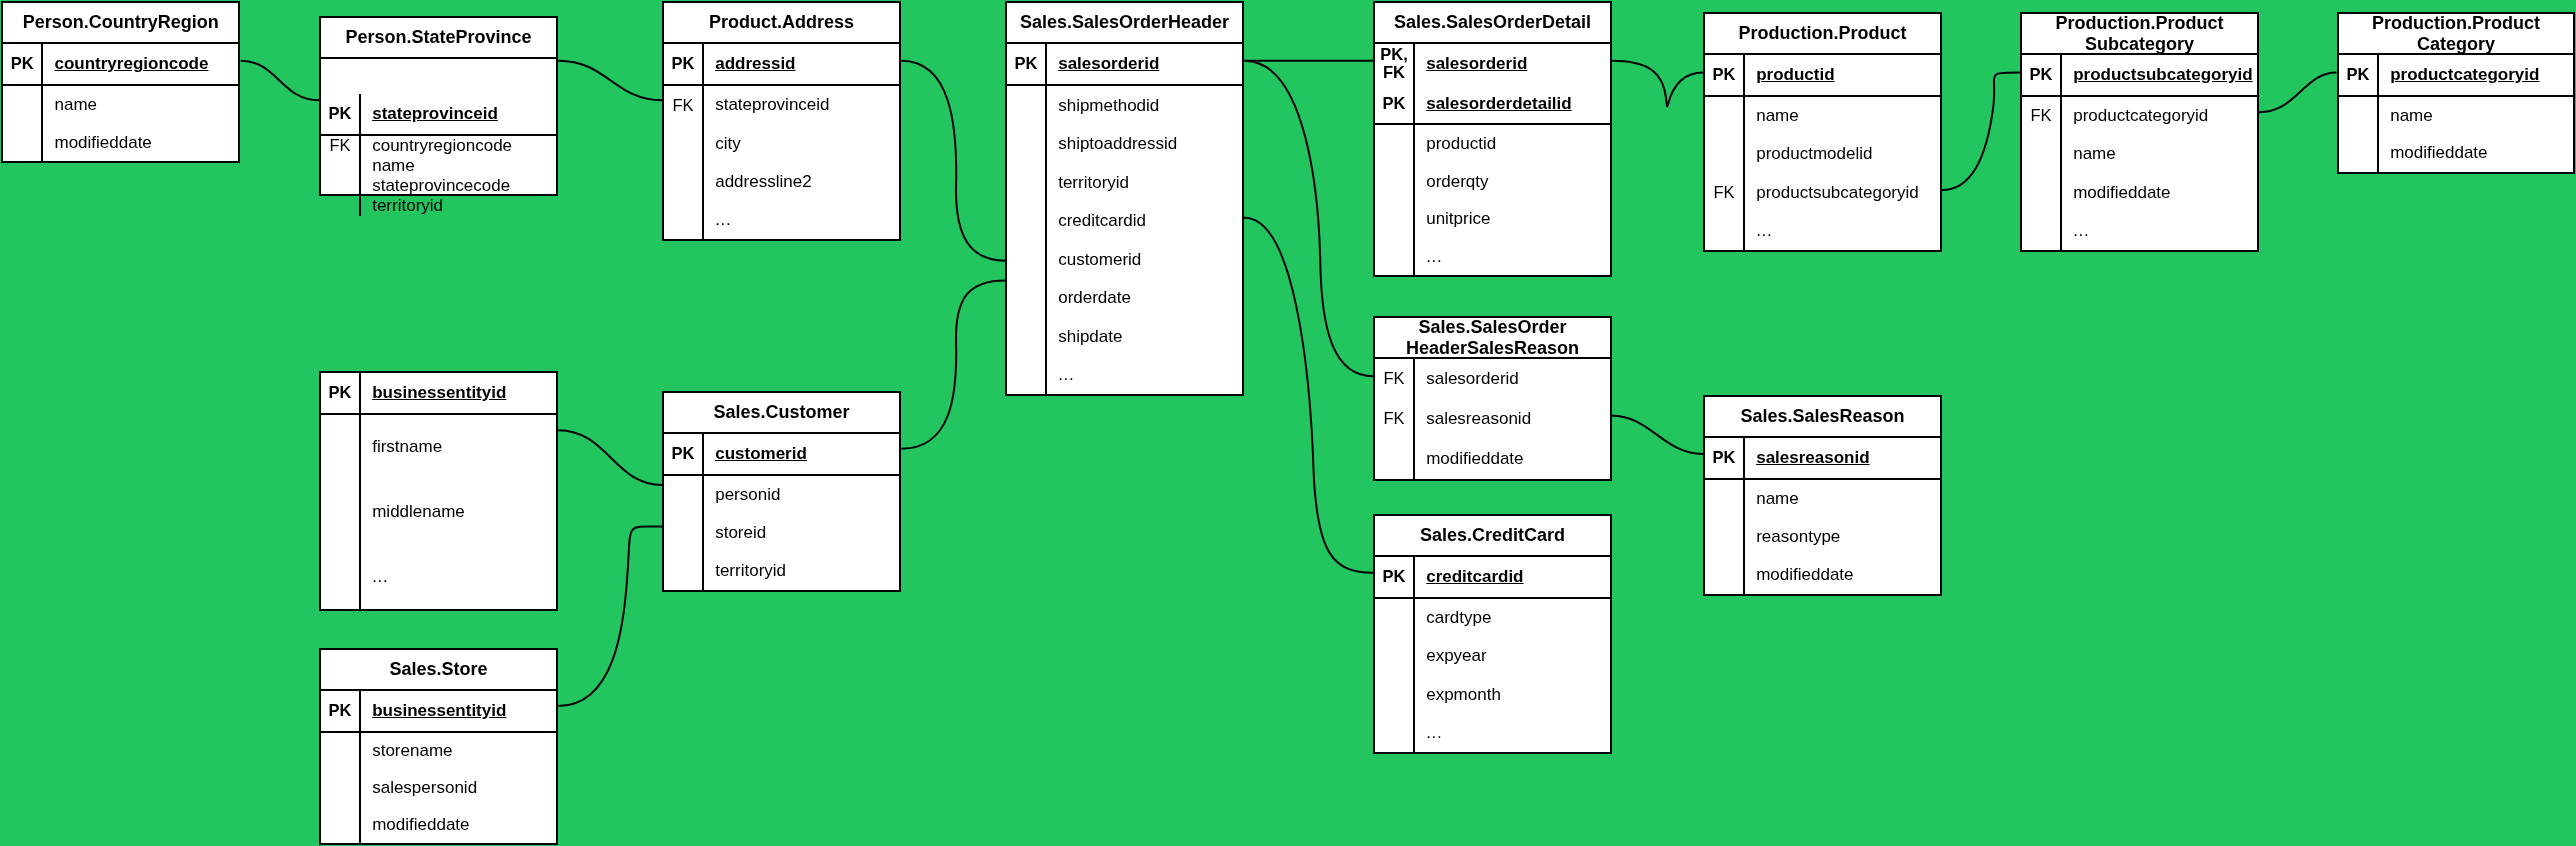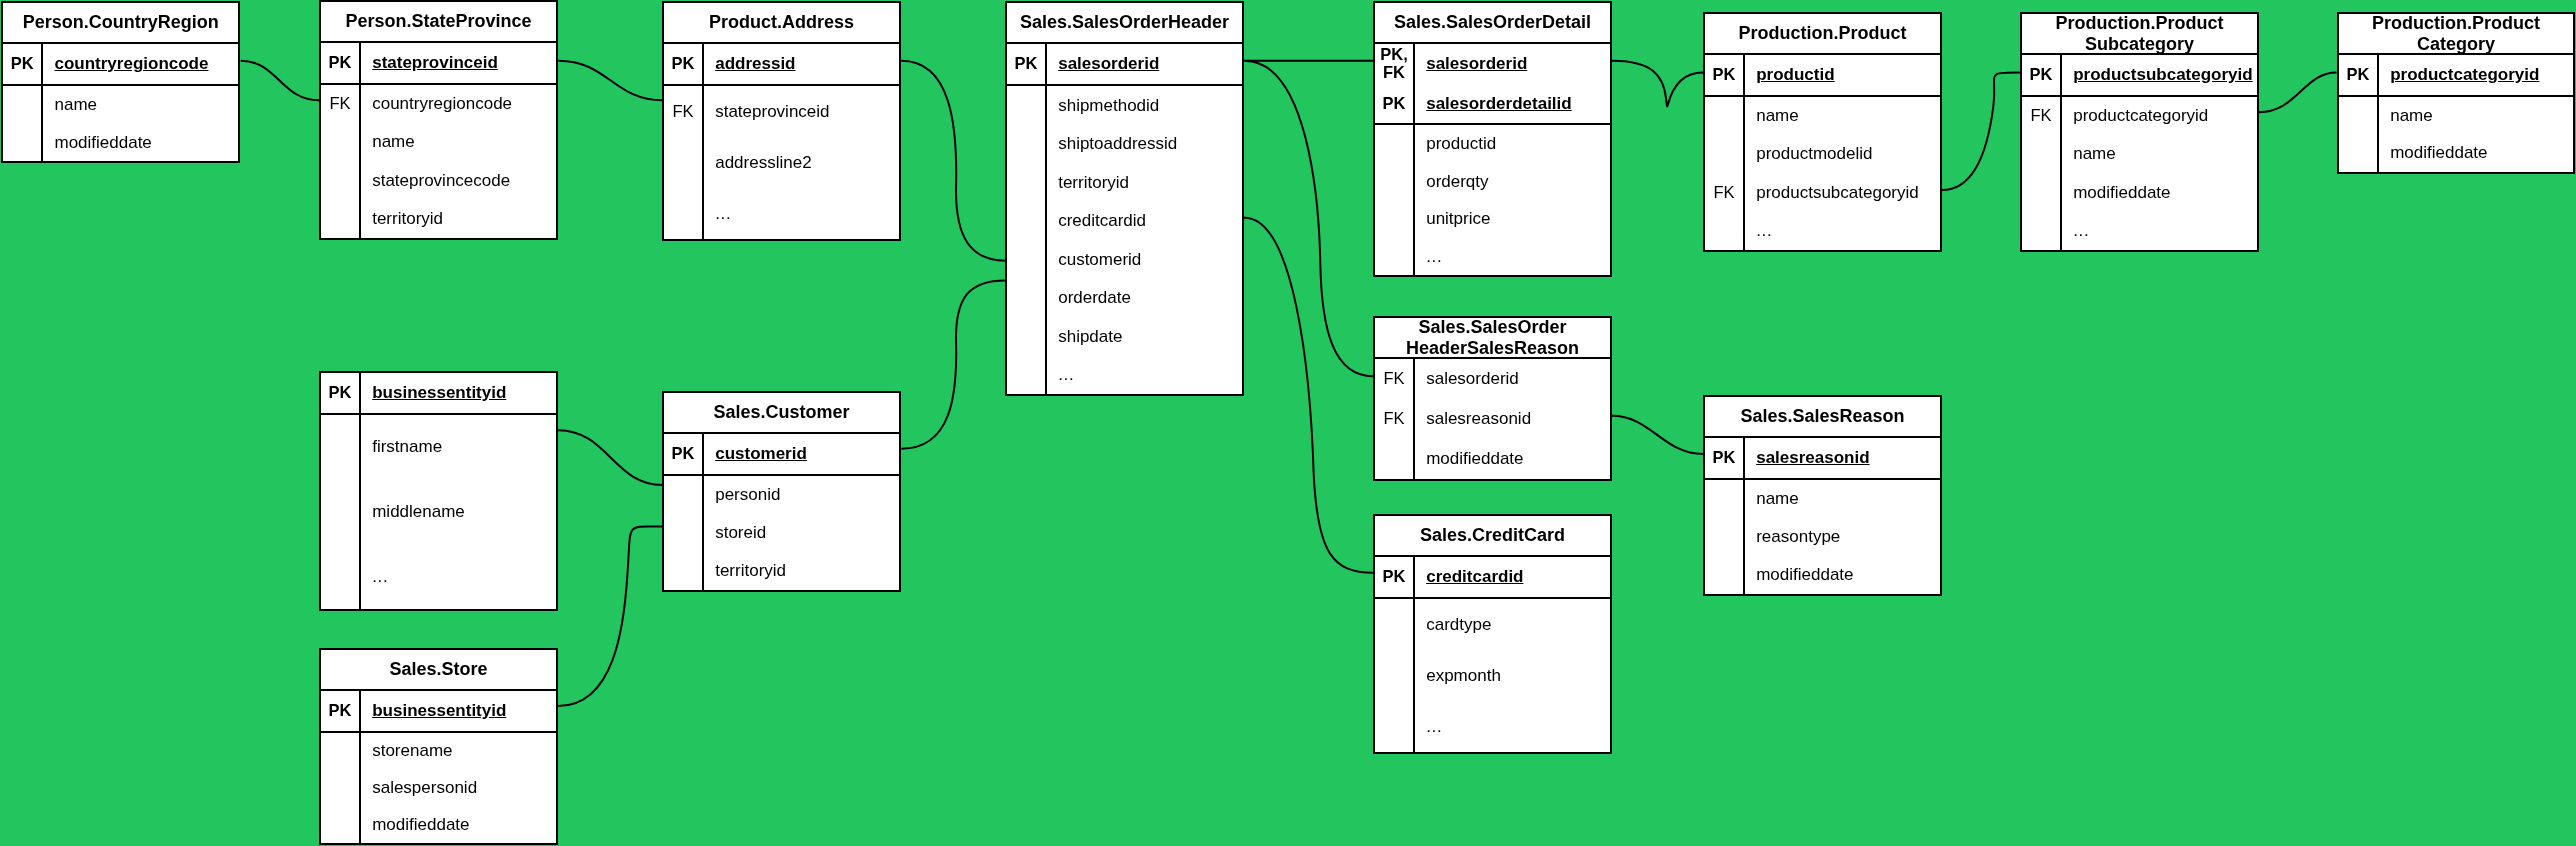--- a/index.html
+++ b/index.html
@@ -251,21 +251,21 @@
             <div class="key-cell"></div>
             <div class="name-cell">name</div>
           </div>
           <div class="attr-row" style="flex: 1 1 0px;">
             <div class="key-cell"></div>
             <div class="name-cell">modifieddate</div>
           </div>
         </div>
       </div>
     </div>
-    <div class="entity" style="left: 319px; top: 0; width: 239px; height: 240px;">
+    <div class="entity" style="left: 319px; top: 16px; width: 239px; height: 180px; gap: 35px;">
       <div class="entity-title" style="height: 41px; flex: 0 0 41px;">Person.StateProvince</div>
       <div class="attr-body">
         <div class="attr-group pk-group" style="flex: 0 0 40px;">
           <div class="attr-row" style="flex: 1 1 0px;">
             <div class="key-cell bold">PK</div>
             <div class="name-cell pk-name">stateprovinceid</div>
           </div>
         </div>
         <div class="attr-group" style="flex: 1 1 auto;">
           <div class="attr-row" style="flex: 1 1 0px;">
@@ -293,20 +293,24 @@
         <div class="attr-group pk-group" style="flex: 0 0 40px;">
           <div class="attr-row" style="flex: 1 1 0px;">
             <div class="key-cell bold">PK</div>
             <div class="name-cell pk-name">addressid</div>
           </div>
         </div>
         <div class="attr-group" style="flex: 1 1 auto;">
           <div class="attr-row" style="flex: 1 1 0px;">
             <div class="key-cell">FK</div>
             <div class="name-cell">stateprovinceid</div>
+          </div>
+          <div class="attr-row" style="flex: 1 1 0px;">
+            <div class="key-cell"></div>
+            <div class="name-cell">city</div>
           </div>
           <div class="attr-row" style="flex: 1 1 0px; text-align: right;">
             <div class="key-cell"></div>
             <div class="name-cell">addressline2</div>
           </div>
           <div class="attr-row" style="flex: 1 1 0px;">
             <div class="key-cell"></div>
             <div class="name-cell ellipsis-cell">...</div>
           </div>
         </div>
@@ -523,20 +527,24 @@
         <div class="attr-group pk-group" style="flex: 0 0 40px;">
           <div class="attr-row" style="flex: 1 1 0px;">
             <div class="key-cell bold">PK</div>
             <div class="name-cell pk-name">creditcardid</div>
           </div>
         </div>
         <div class="attr-group" style="flex: 1 1 auto;">
           <div class="attr-row" style="flex: 1 1 0px;">
             <div class="key-cell"></div>
             <div class="name-cell">cardtype</div>
+          </div>
+          <div class="attr-row" style="flex: 1 1 0px;">
+            <div class="key-cell"></div>
+            <div class="name-cell">expyear</div>
           </div>
           <div class="attr-row" style="flex: 1 1 0px; justify-content: center;">
             <div class="key-cell"></div>
             <div class="name-cell">expmonth</div>
           </div>
           <div class="attr-row" style="flex: 1 1 0px;">
             <div class="key-cell"></div>
             <div class="name-cell ellipsis-cell">...</div>
           </div>
         </div>

